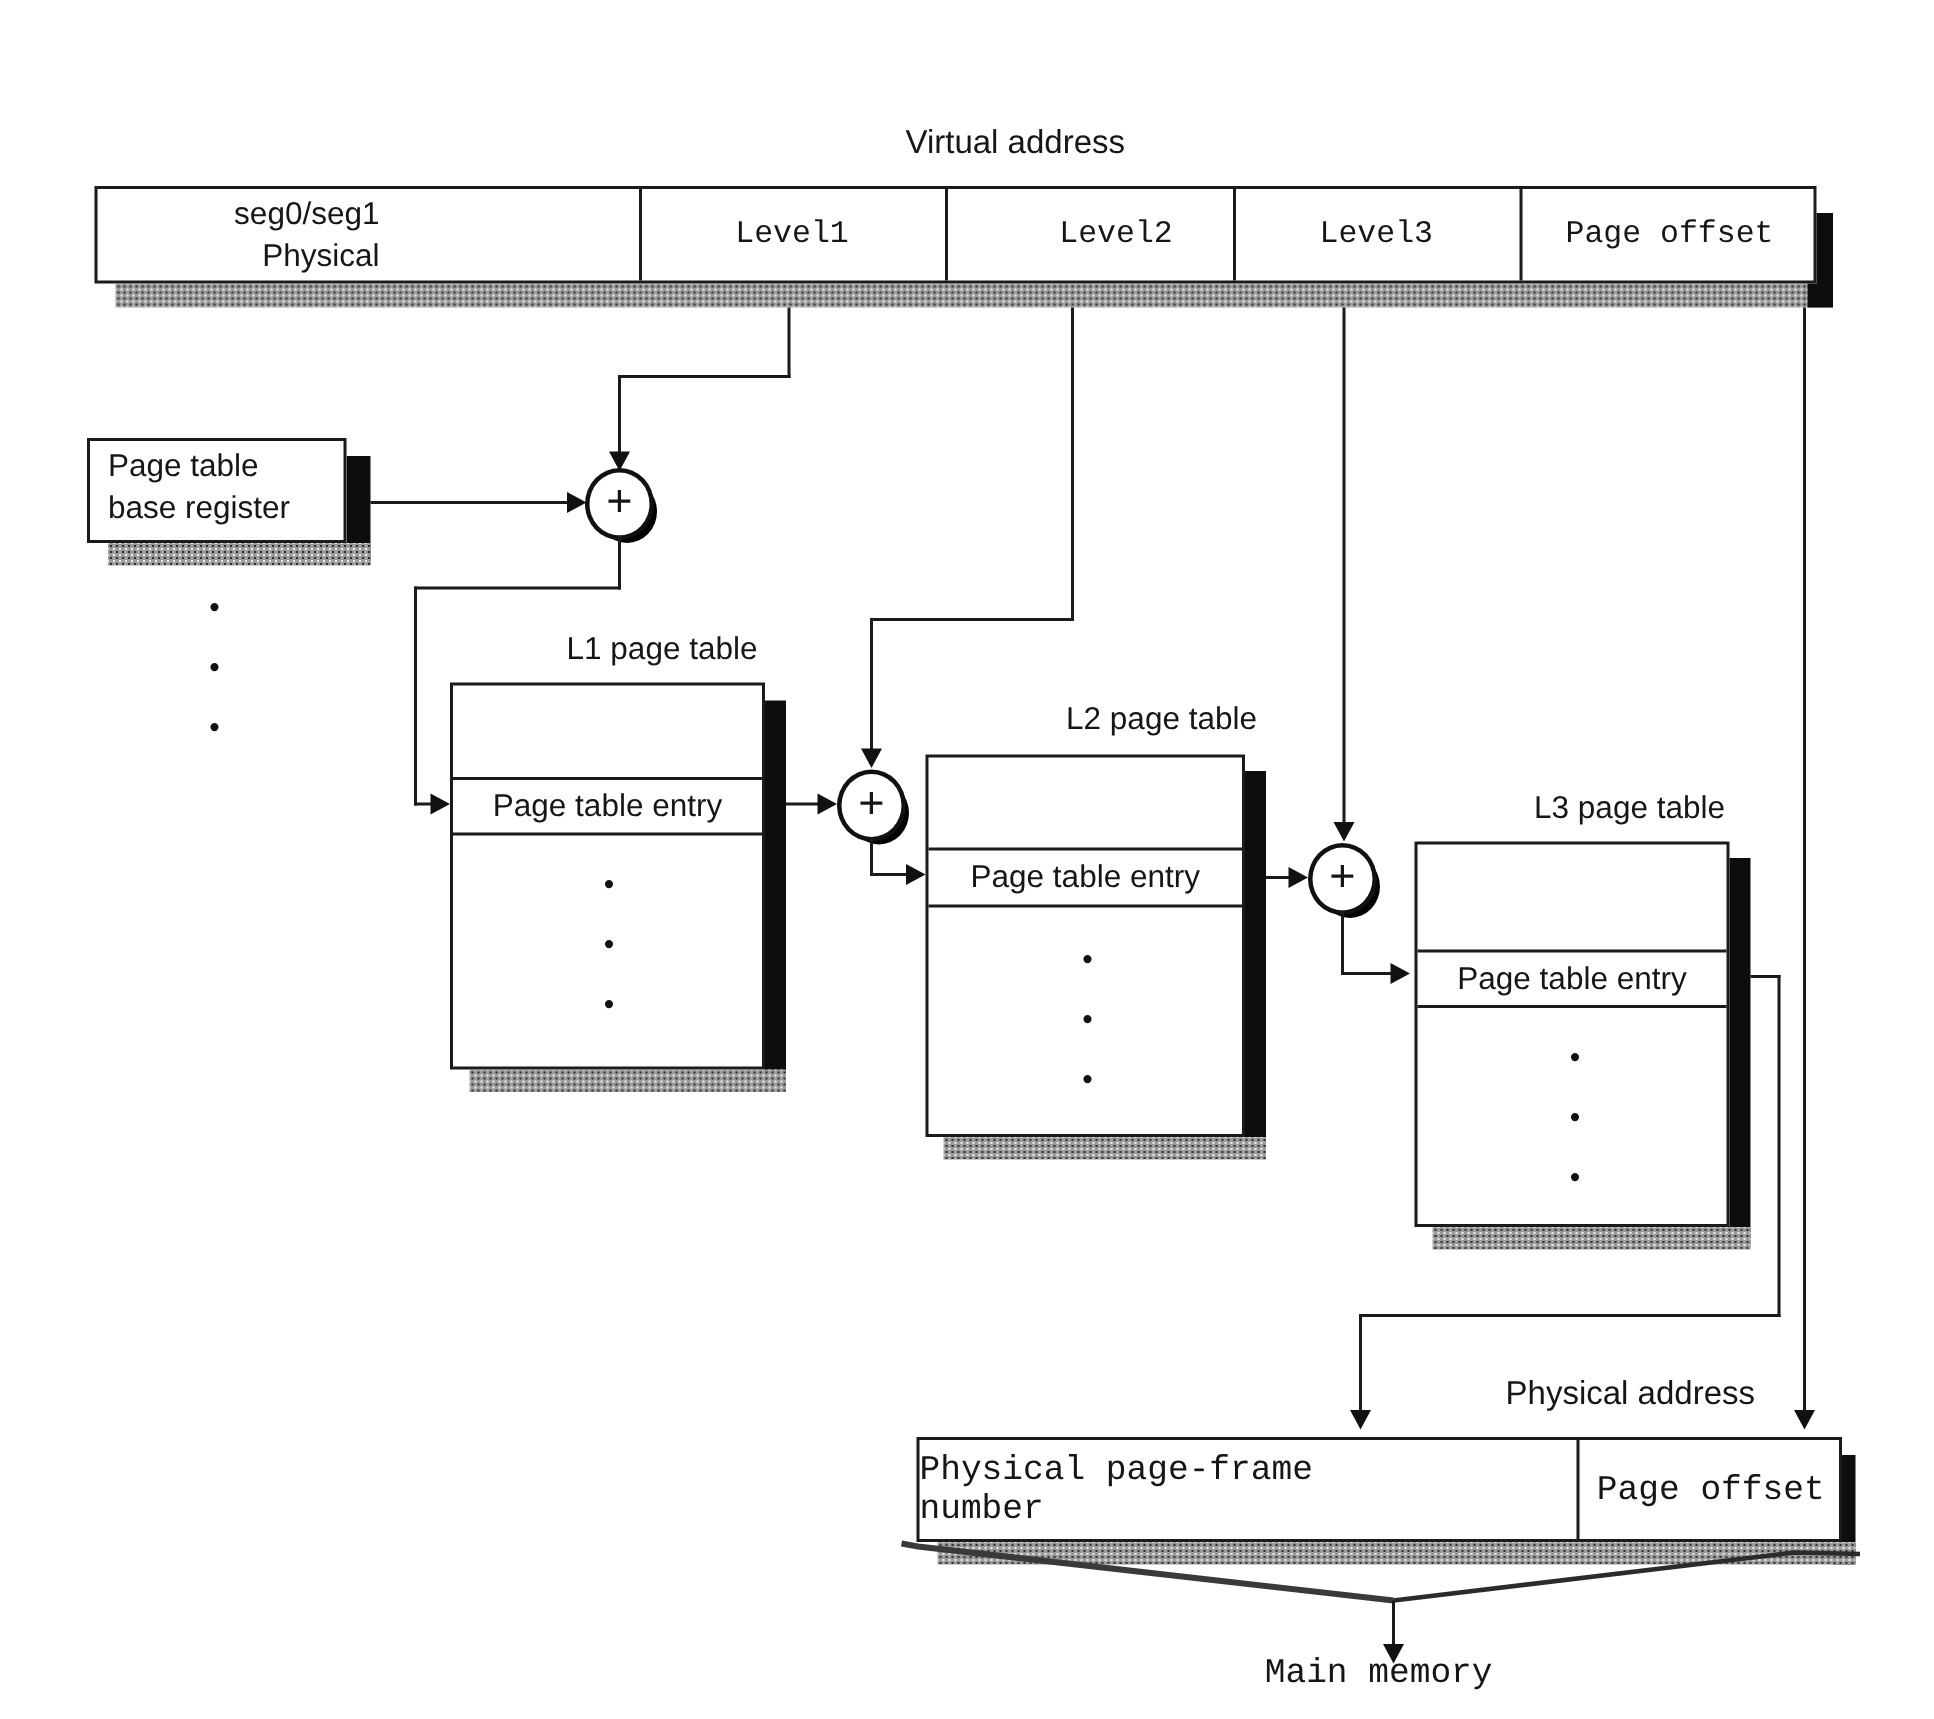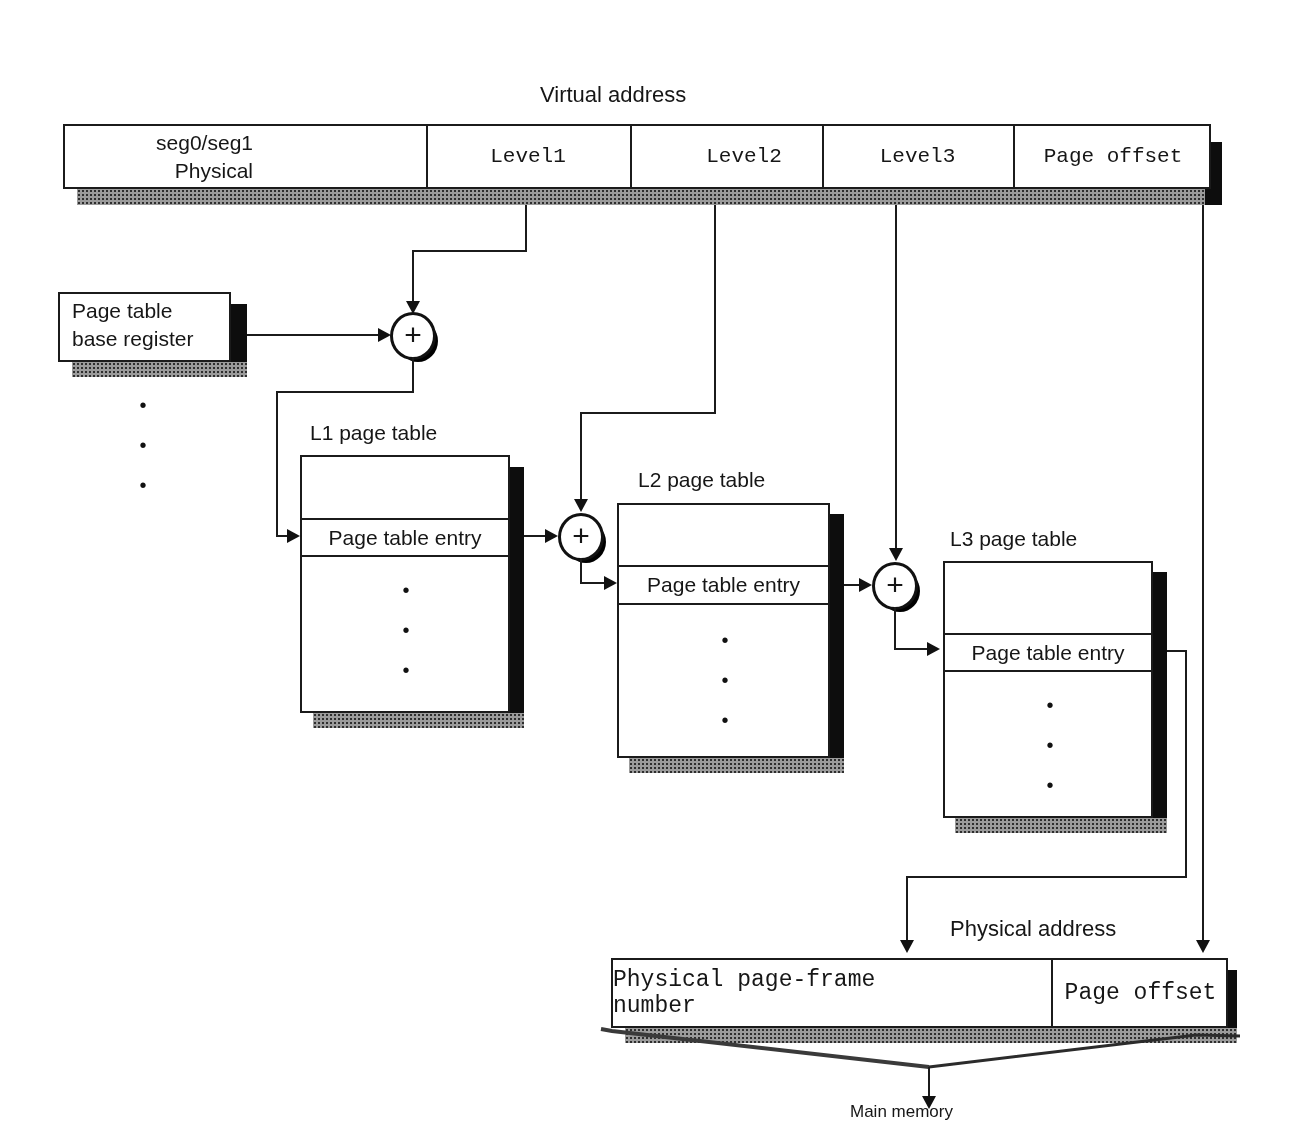--- a/index.html
+++ b/index.html
@@ -1,20 +1,20 @@
 <!DOCTYPE html>
 <html><head>
 <meta charset="utf-8">
 <style>
   html,body{margin:0;padding:0;background:#ffffff;}
   .stage{
     position:relative;width:1289px;height:1146px;background:#ffffff;overflow:hidden;
     font-family:"Liberation Sans", sans-serif;color:#161616;
   }
-  .lbl{position:absolute;text-align:left;white-space:nowrap;}
+  .lbl{position:absolute;text-align:right;white-space:nowrap;}
   .box{position:absolute;background:#ffffff;border:2px solid #1b1b1b;box-sizing:border-box;}
   .hline{position:absolute;height:2px;background:#1b1b1b;}
   .vline{position:absolute;width:2px;background:#1b1b1b;}
   .vdiv{position:absolute;top:0;bottom:0;width:2px;background:#1b1b1b;}
   .hdiv{position:absolute;left:0;right:0;height:2px;background:#1b1b1b;}
   .shadow-gray{
     position:absolute;background-color:#9b9b9b;
     background-image:radial-gradient(#2e2e2e 26%, transparent 27%),radial-gradient(#ededed 20%, transparent 21%);
     background-size:4px 4px;background-position:0 0,2px 2px;
   }
@@ -181,15 +181,15 @@
     <div class="cell" style="left:0px;width:352px;font-size:23px;">Physical page-frame number</div>
     <div class="cell" style="left:438px;width:179px;font-size:23px;">Page offset</div>
   </div>
 
   <svg class="overlay" width="1289" height="1146" viewBox="0 0 1289 1146">
     <polyline points="601,1029 612,1031 929,1067" fill="none" stroke="#3a3a3a" stroke-width="4"></polyline>
     <polyline points="1240,1036 1196,1035 929,1067" fill="none" stroke="#2b2b2b" stroke-width="3"></polyline>
   </svg>
   <div class="vline" style="left:928px;top:1067px;height:31px;"></div>
   <div class="ah-down" style="left:922px;top:1096px;"></div>
-  <div class="lbl" style="left:850px;top:1102px;width:200px;font-size:17px;">Main memory</div>
+  <div class="lbl" style="left:795px;top:1102px;width:200px;font-size:23px;font-family:Liberation Mono, monospace;">Main memory</div>
 
 </div>
 
 </body></html>

